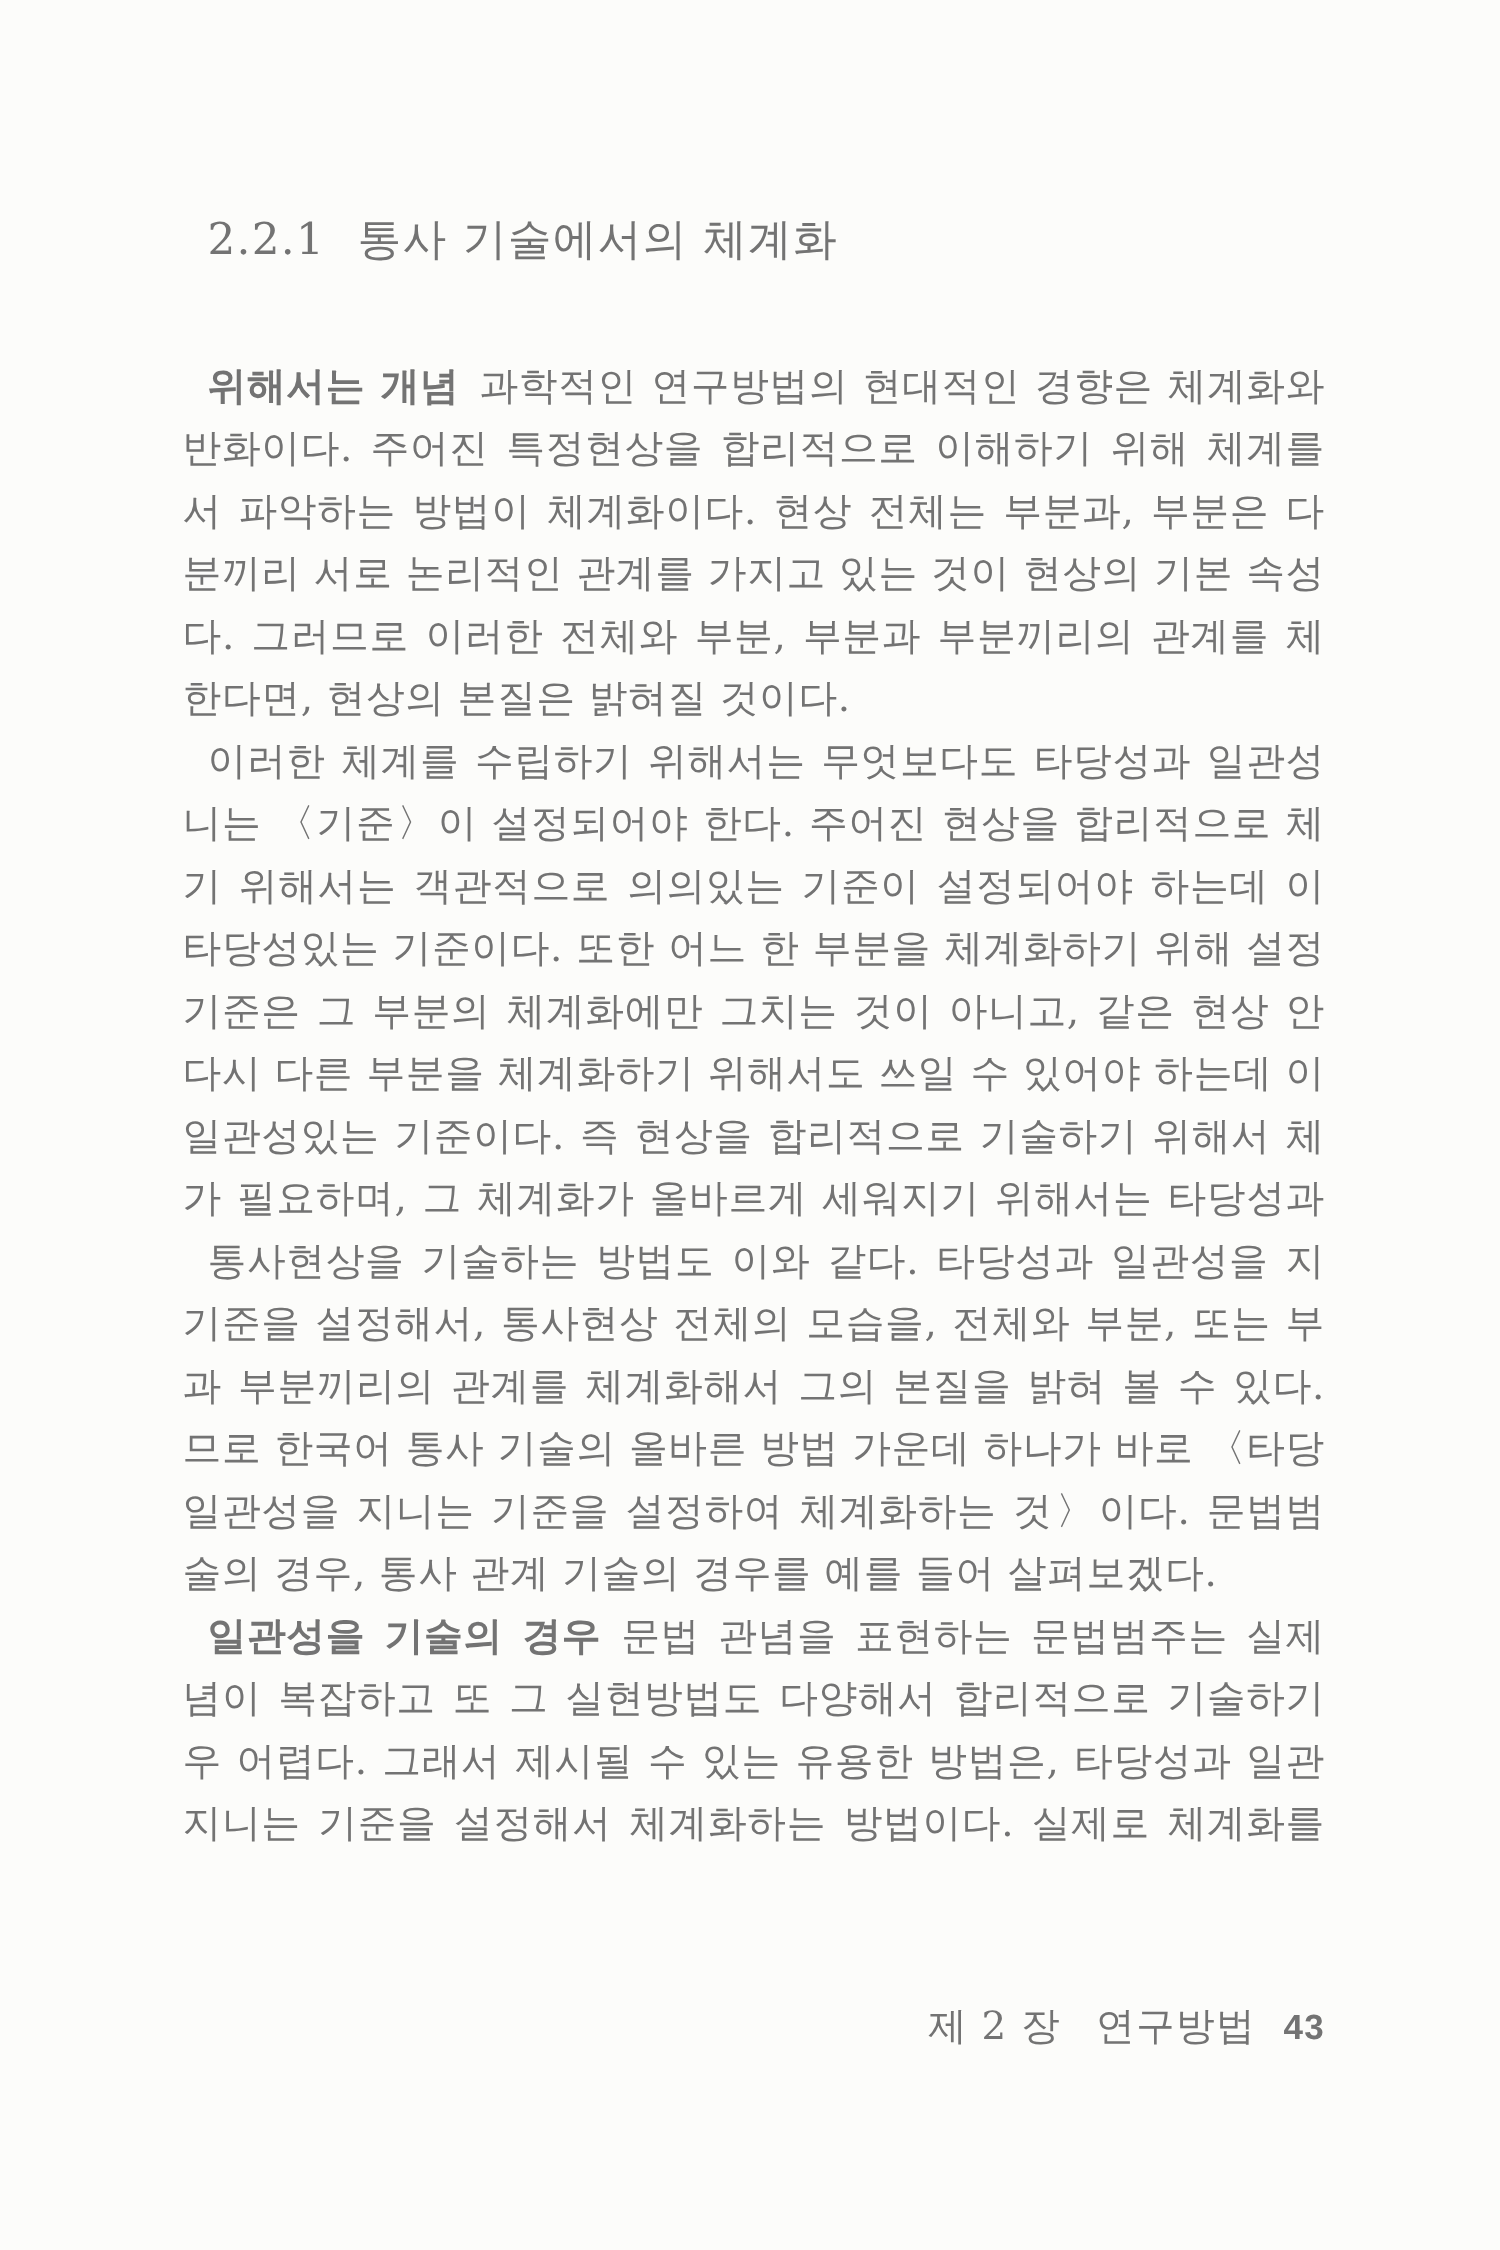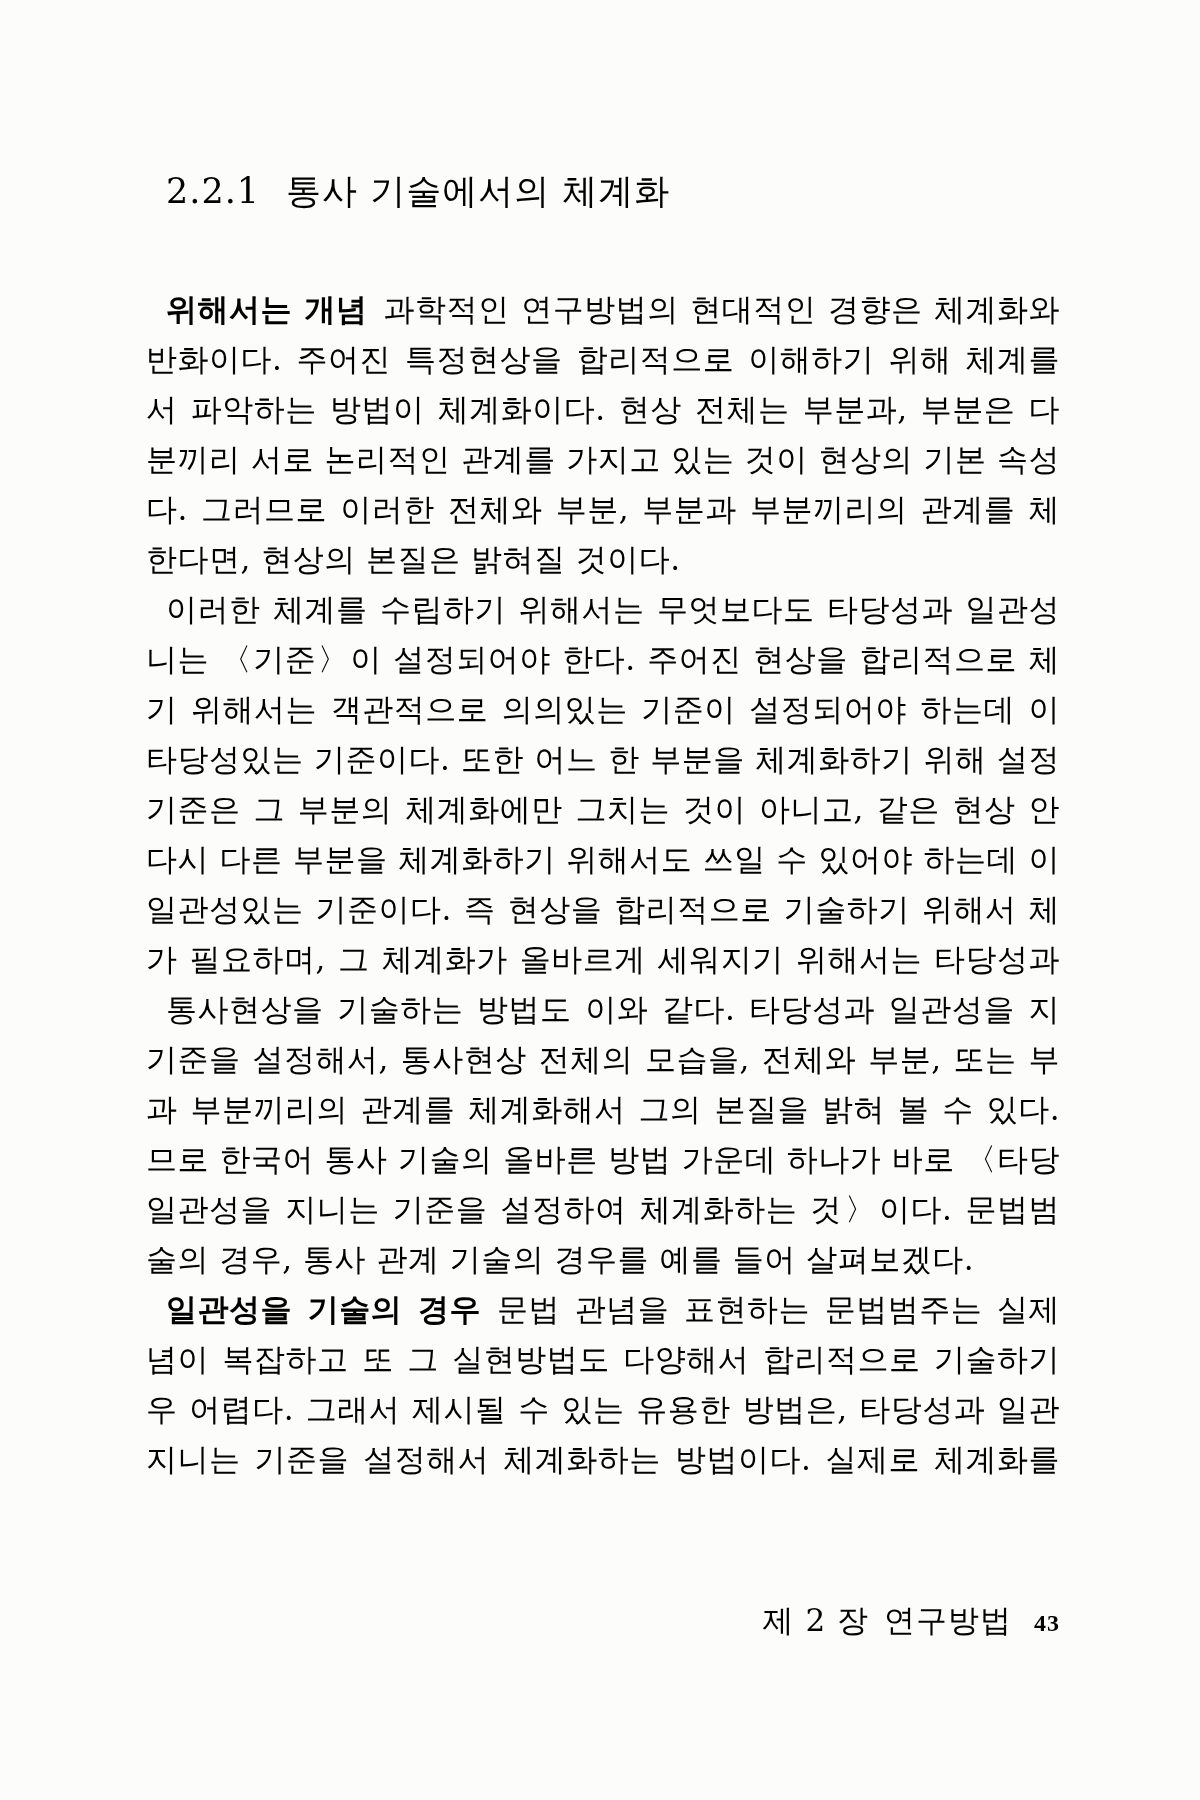--- a/index.html
+++ b/index.html
@@ -1,21 +1,21 @@
 <!DOCTYPE html>
 <html><head>
 <meta charset="utf-8">
 <style>
   html, body { margin: 0; padding: 0; }
   .page {
     position: relative;
     width: 1200px;
     height: 1800px;
     background: #fcfcfa;
-    color: #000000;
+    color: #737373;
     font-family: "DejaVu Serif", "Liberation Serif", serif;
     overflow: hidden;
   }
   .section-heading {
     position: absolute;
     left: 166px;
     top: 168px;
     font-size: 35px;
     letter-spacing: 1px;
     white-space: nowrap;
@@ -46,26 +46,26 @@
   .footer {
     position: absolute;
     left: 146px;
     top: 1600px;
     width: 914px;
     text-align: right;
     font-size: 31px;
     letter-spacing: 1px;
     white-space: nowrap;
   }
-  .footer .chapter { margin-right: 15px; }
+  .footer .chapter { margin-right: 28px; }
   .footer .running-title { margin-right: 22px; }
   .footer .page-number {
     font-weight: bold;
-    font-family: Liberation Serif, serif;
-    font-size: 24px;
+    font-family: Liberation Sans, sans-serif;
+    font-size: 28px;
   }
 </style>
 </head>
 <body>
 
 <div class="page">
 
   <div class="section-heading">
     <span class="sec-num">2.2.1</span><span>통사 기술에서의 체계화</span>
   </div>

